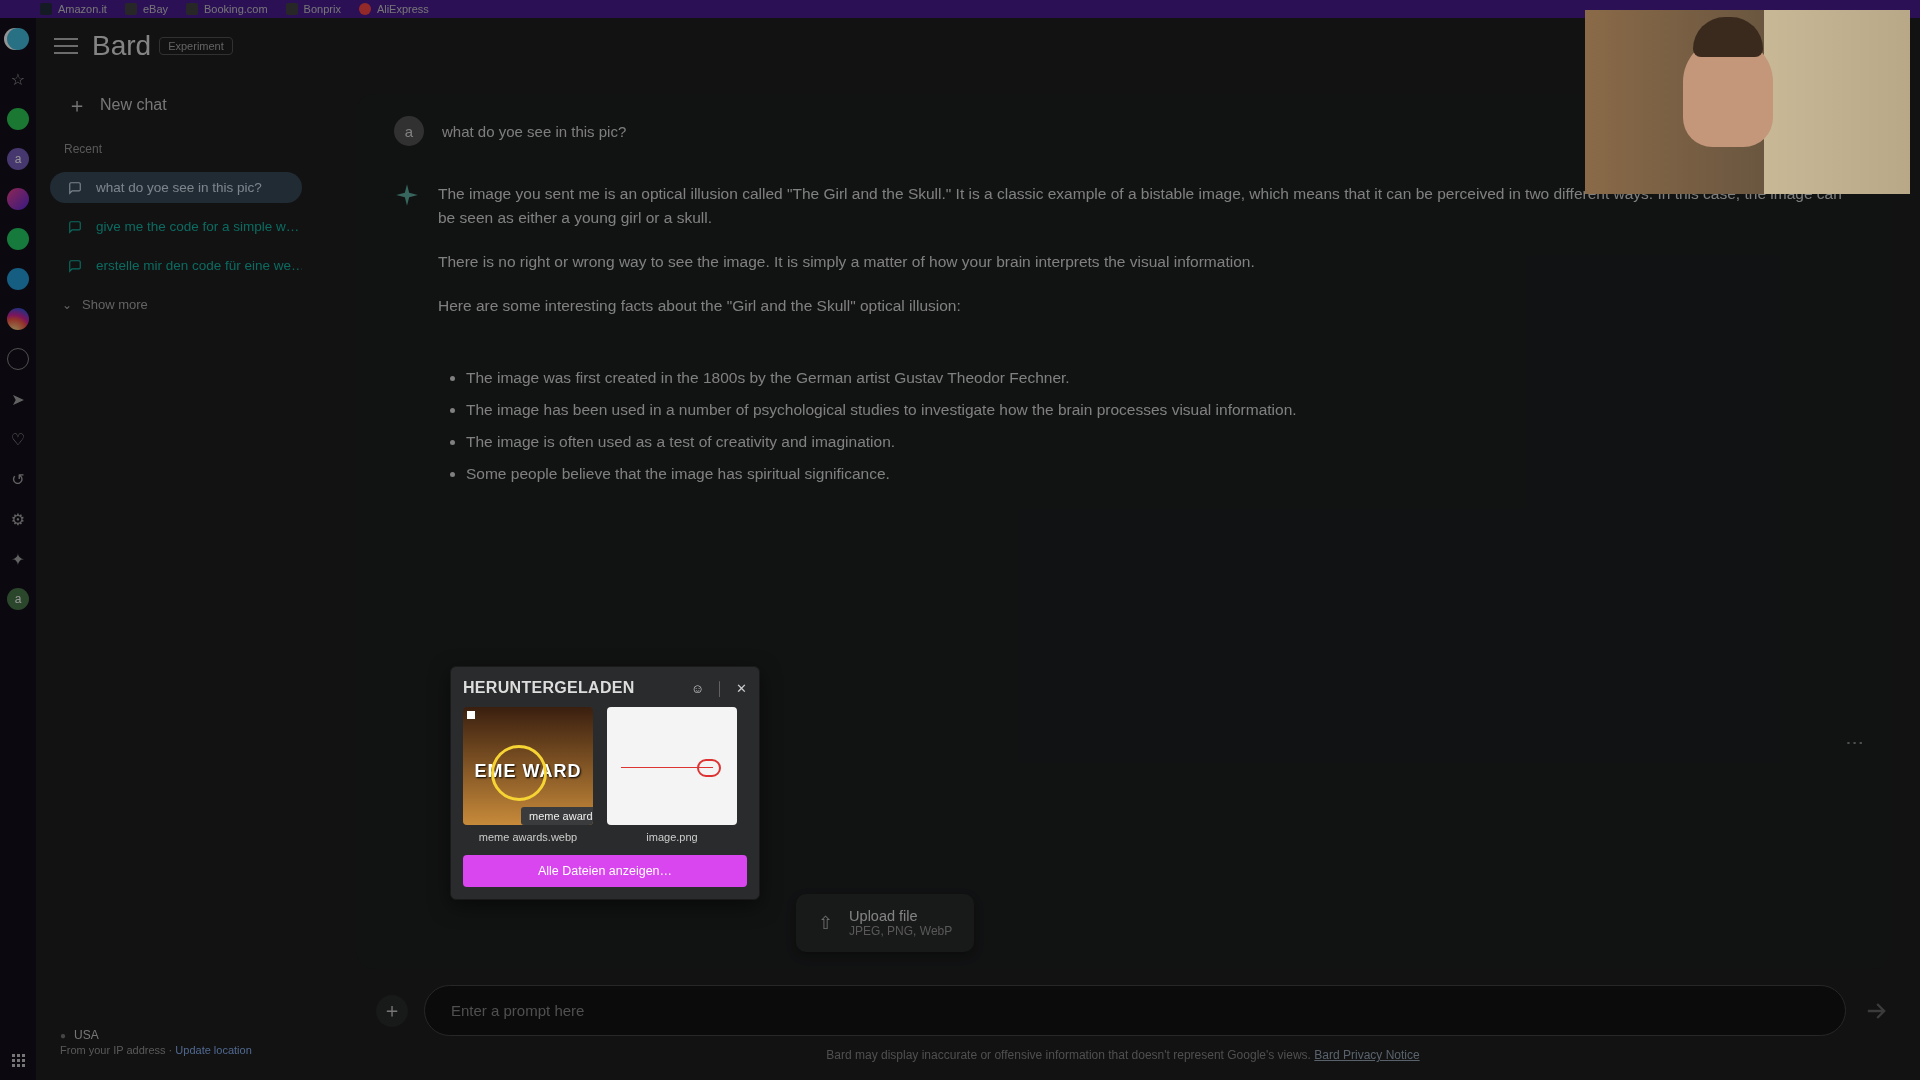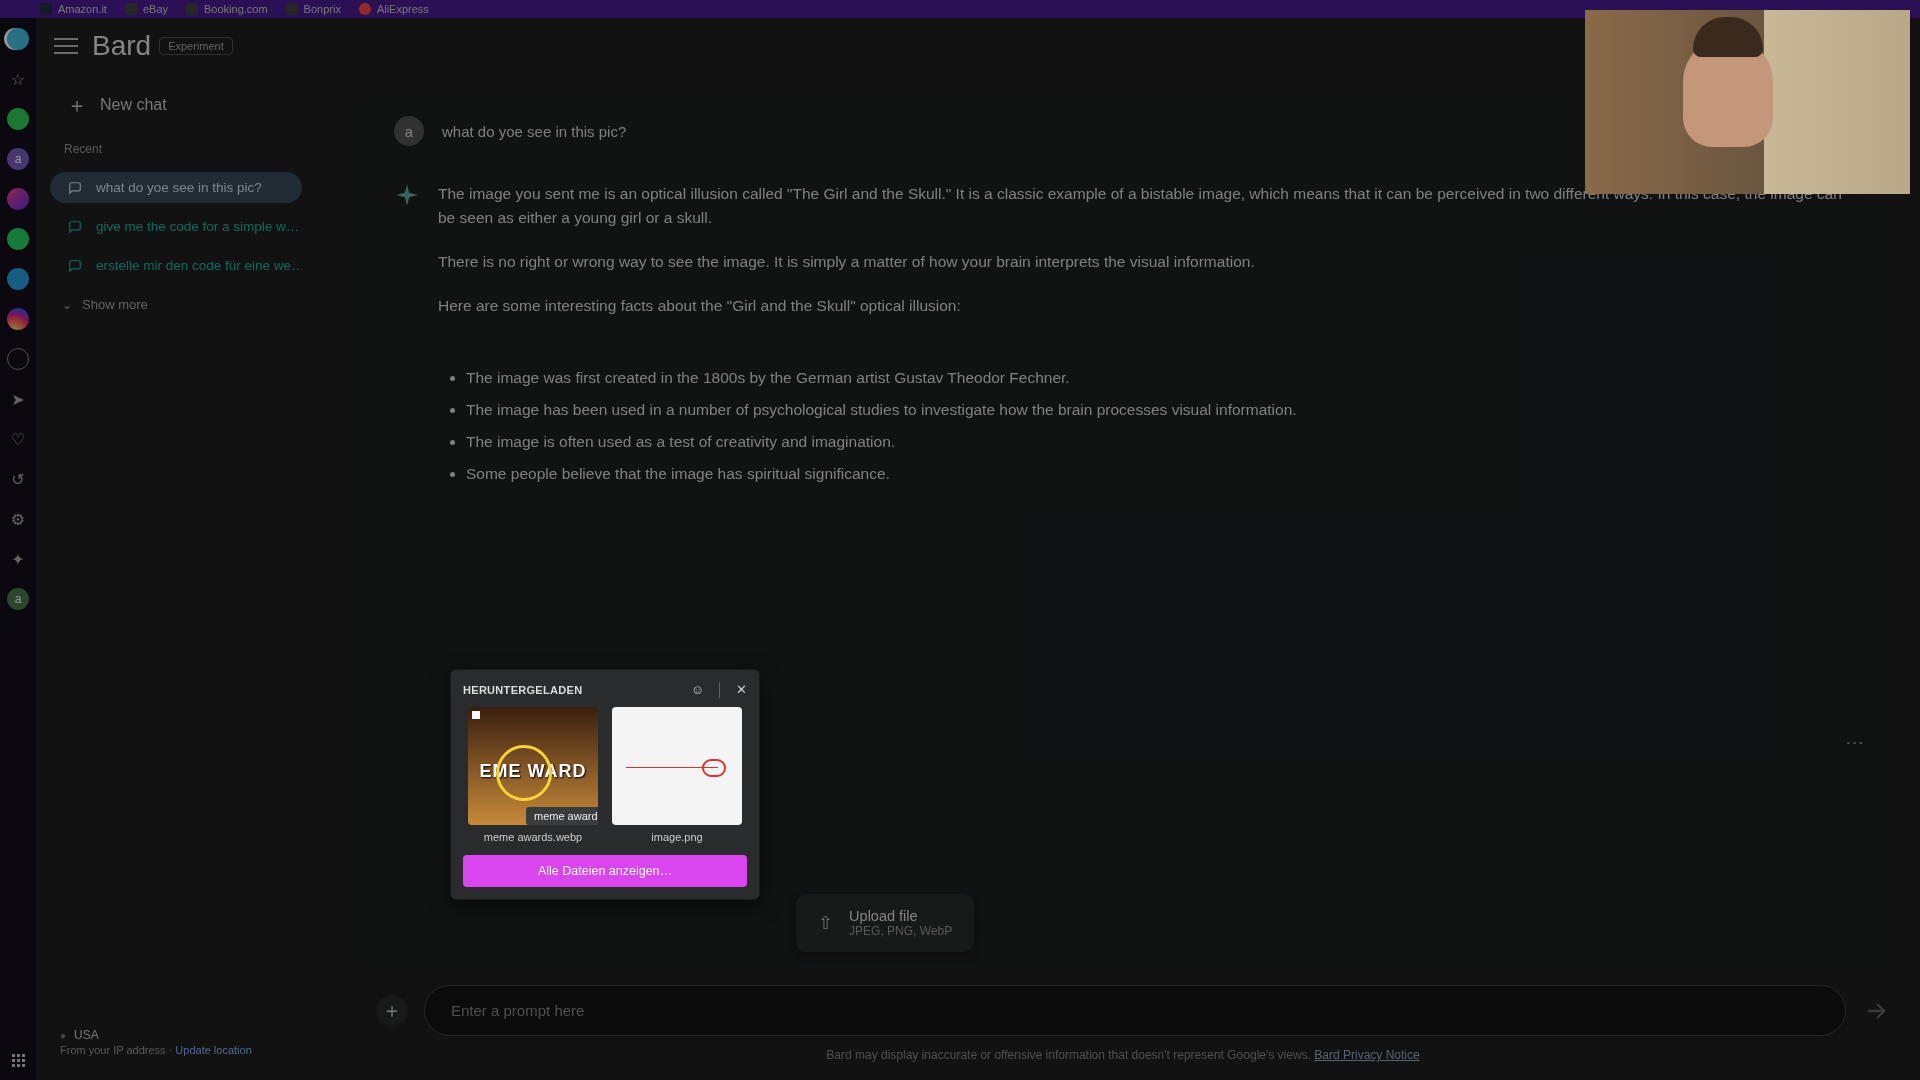--- a/index.html
+++ b/index.html
@@ -178,25 +178,25 @@
   left: 450px; bottom: 180px;
   width: 310px;
   background: #2a2b2c;
   border: 1px solid #1a1a1a;
   border-radius: 6px;
   padding: 12px;
   box-shadow: 0 6px 20px rgba(0,0,0,.5);
   z-index: 100;
 }
 .dl-header { display: flex; align-items: center; margin-bottom: 10px; }
-.dl-title { font-size: 11px; font-weight: 600; color: #ddd; letter-spacing: .3px; }
+.dl-title { font-size: 16px; font-weight: 600; color: #ddd; letter-spacing: .3px; }
 .dl-icons { margin-left: auto; display: flex; gap: 12px; align-items: center; color: #ccc; font-size: 13px; }
 .dl-smiley, .dl-close { cursor: pointer; }
 .dl-divider { color: #666; }
-.dl-thumbs { display: flex; gap: 14px; margin-bottom: 12px; justify-content: center; }
+.dl-thumbs { display: flex; gap: 14px; margin-bottom: 12px; }
 .dl-thumb { width: 130px; }
 .thumb-img {
   width: 100%; height: 118px; border-radius: 4px; position: relative;
   overflow: hidden; display: flex; align-items: center; justify-content: center;
 }
 .thumb-img.meme { background: linear-gradient(#3a1f0f, #c78a3a); }
 .thumb-img.meme::after {
   content: ""; position: absolute; top: 4px; left: 4px;
   width: 8px; height: 8px; background: #fff;
 }

